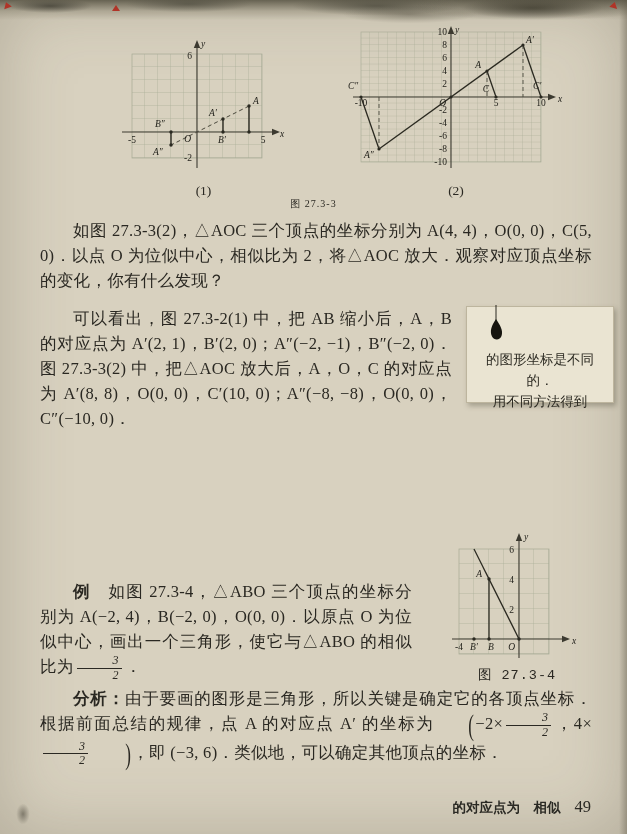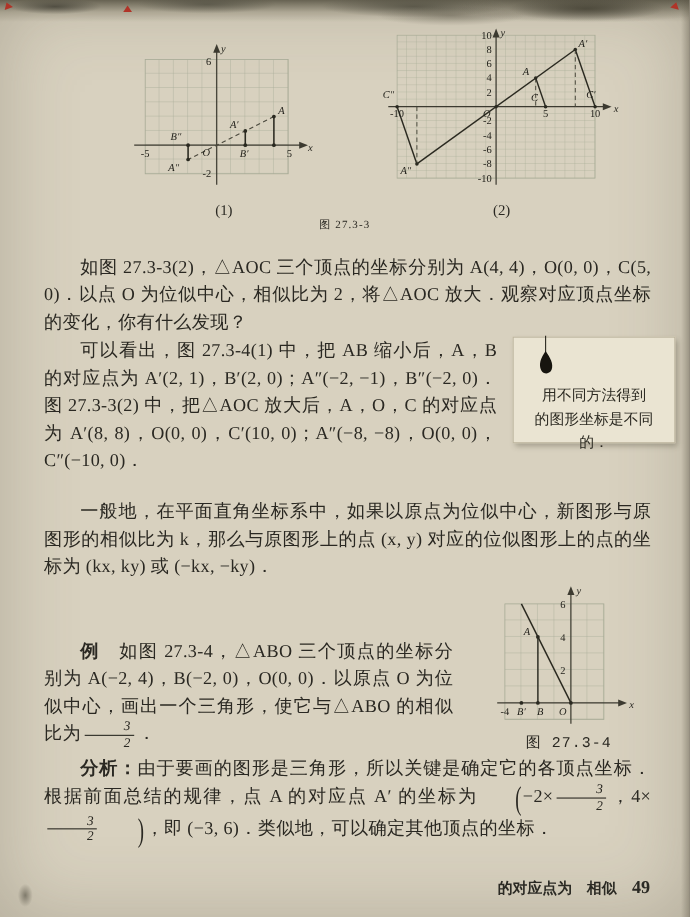--- a/index.html
+++ b/index.html
@@ -41,21 +41,21 @@
   .figblock.f1 { left:106px; top:28px; width:195px; }
   .figblock.f2 { left:336px; top:22px; width:240px; }
   .sublabel { text-align:center; font-size:13.5px; margin-top:3px; color:#2a2822; }
   .caption-main { position:absolute; top:197px; left:0; width:100%; text-align:center; font-size:10px; letter-spacing:1px; }
   .figsvg { display:block; }
   .figtext text { font-size:9.5px; fill:#24231d; font-family:"Liberation Serif", serif; }
   .figtext text.it { font-style:italic; }
 
   
   .para { position:absolute; font-size:16.5px; line-height:25px; text-align:justify; text-indent:2em; letter-spacing:.3px; }
-  .p1 { top:218px; left:40px; width:552px;margin-top:12px; }
+  .p1 { top:218px; left:40px; width:552px; }
   .p2 { top:306px; left:40px; width:412px; }
   .p3 { top:452px; left:40px; width:552px; }
   .example  { top:558px; left:40px; width:372px;margin-top:21px; }
   .analysis { top:686px; left:40px; width:552px; }
   .lead { font-weight:bold; }
 
   .frac { display:inline-block; vertical-align:-0.55em; text-align:center; font-size:12px; line-height:1.15; margin:0 3px; font-style:italic; }
   .frac .num { display:block; border-bottom:1px solid #2a2822; padding:0 3px; }
   .frac .den { display:block; padding:0 3px; }
   .bigp { display:inline-block; transform:scaleY(1.75); font-size:17px; vertical-align:-2px; margin:0 1px; }
@@ -66,21 +66,21 @@
     box-shadow:2px 3px 5px rgba(70,65,50,.35); }
   .sidenote .drop { position:absolute; left:12px; top:-2px; }
   .sidenote .note-text { position:absolute; left:6px; right:6px; top:42px;
     font-size:13.5px; line-height:21px; text-align:center; color:#2c2a22; }
 
   
   .figblock.f4 { left:424px; top:524px; width:186px; }
   .figcaption4 { text-align:center; font-size:13.5px; margin-top:2px; letter-spacing:1px;font-family:Liberation Mono, monospace; }
 
   .footer { position:absolute; top:797px; right:36px; font-size:13.5px; font-weight:bold; color:#2b2a24; }
-  .footer .pagenum { font-weight:bold; font-size:16.5px; margin-left:14px; }
+  .footer .pagenum { font-weight:normal; font-size:16.5px; margin-left:14px; }
 </style>
 </head>
 <body>
 
 <div class="page">
   <div class="top-edge"></div>
   <div class="top-edge-right"></div>
   <div class="right-edge"></div>
   <div class="corner-smudge"></div>
   <div class="redmark m1"></div>
@@ -206,28 +206,27 @@
   <div class="caption-main">图 27.3-3</div>
 
   <p class="para p1">如图 27.3-3(2)，△AOC 三个顶点的坐标分别为 A(4, 4)，O(0, 0)，C(5, 0)．以点 O 为位似中心，相似比为 2，将△AOC 放大．观察对应顶点坐标的变化，你有什么发现？</p>
 
   <div class="sidenote">
     <svg class="drop" width="34" height="44" viewBox="0 0 34 44">
       <line x1="17" y1="0" x2="17" y2="16" stroke="#2a2820" stroke-width="1"></line>
       <path d="M17 14 C12.5 20.5, 10.5 26, 13 31.5 C15 35.5, 21 35.5, 22.5 31 C24.5 25.5, 21 20, 17 14 Z" fill="#17150f"></path>
     </svg>
     <div class="note-text">
+      <div>的图形坐标是不同的．</div>
       <div>用不同方法得到</div>
-      <div>的图形坐标是不同的．</div>
     </div>
   </div>
 
-  <p class="para p2">可以看出，图 27.3-4(1) 中，把 AB 缩小后，A，B 的对应点为 A′(2, 1)，B′(2, 0)；A″(−2, −1)，B″(−2, 0)．图 27.3-3(2) 中，把△AOC 放大后，A，O，C 的对应点为 A′(8, 8)，O(0, 0)，C′(10, 0)；A″(−8, −8)，O(0, 0)，C″(−10, 0)．</p>
-
-  <p class="para p3">一般地，在平面直角坐标系中，如果以原点为位似中心，新图形与原图形的相似比为 k，那么与原图形上的点 (x, y) 对应的位似图形上的点的坐标为 (kx, ky) 或 (−kx, −ky)．</p>
+  <p class="para p2">可以看出，图 27.3-2(1) 中，把 AB 缩小后，A，B 的对应点为 A′(2, 1)，B′(2, 0)；A″(−2, −1)，B″(−2, 0)．图 27.3-3(2) 中，把△AOC 放大后，A，O，C 的对应点为 A′(8, 8)，O(0, 0)，C′(10, 0)；A″(−8, −8)，O(0, 0)，C″(−10, 0)．</p>
+
 
   <div class="figblock f4">
     <svg class="figsvg" width="186" height="140" viewBox="0 0 186 140">
       <defs>
         <pattern id="g4" x="35" y="25" width="15" height="15" patternUnits="userSpaceOnUse">
           <path d="M15 0 V15 M0 15 H15" stroke="#a6aa95" stroke-width="0.7" fill="none"></path>
         </pattern>
       </defs>
       <g>
         <rect x="35" y="25" width="90" height="105" fill="url(#g4)" stroke="#a6aa95" stroke-width="0.7"></rect>

